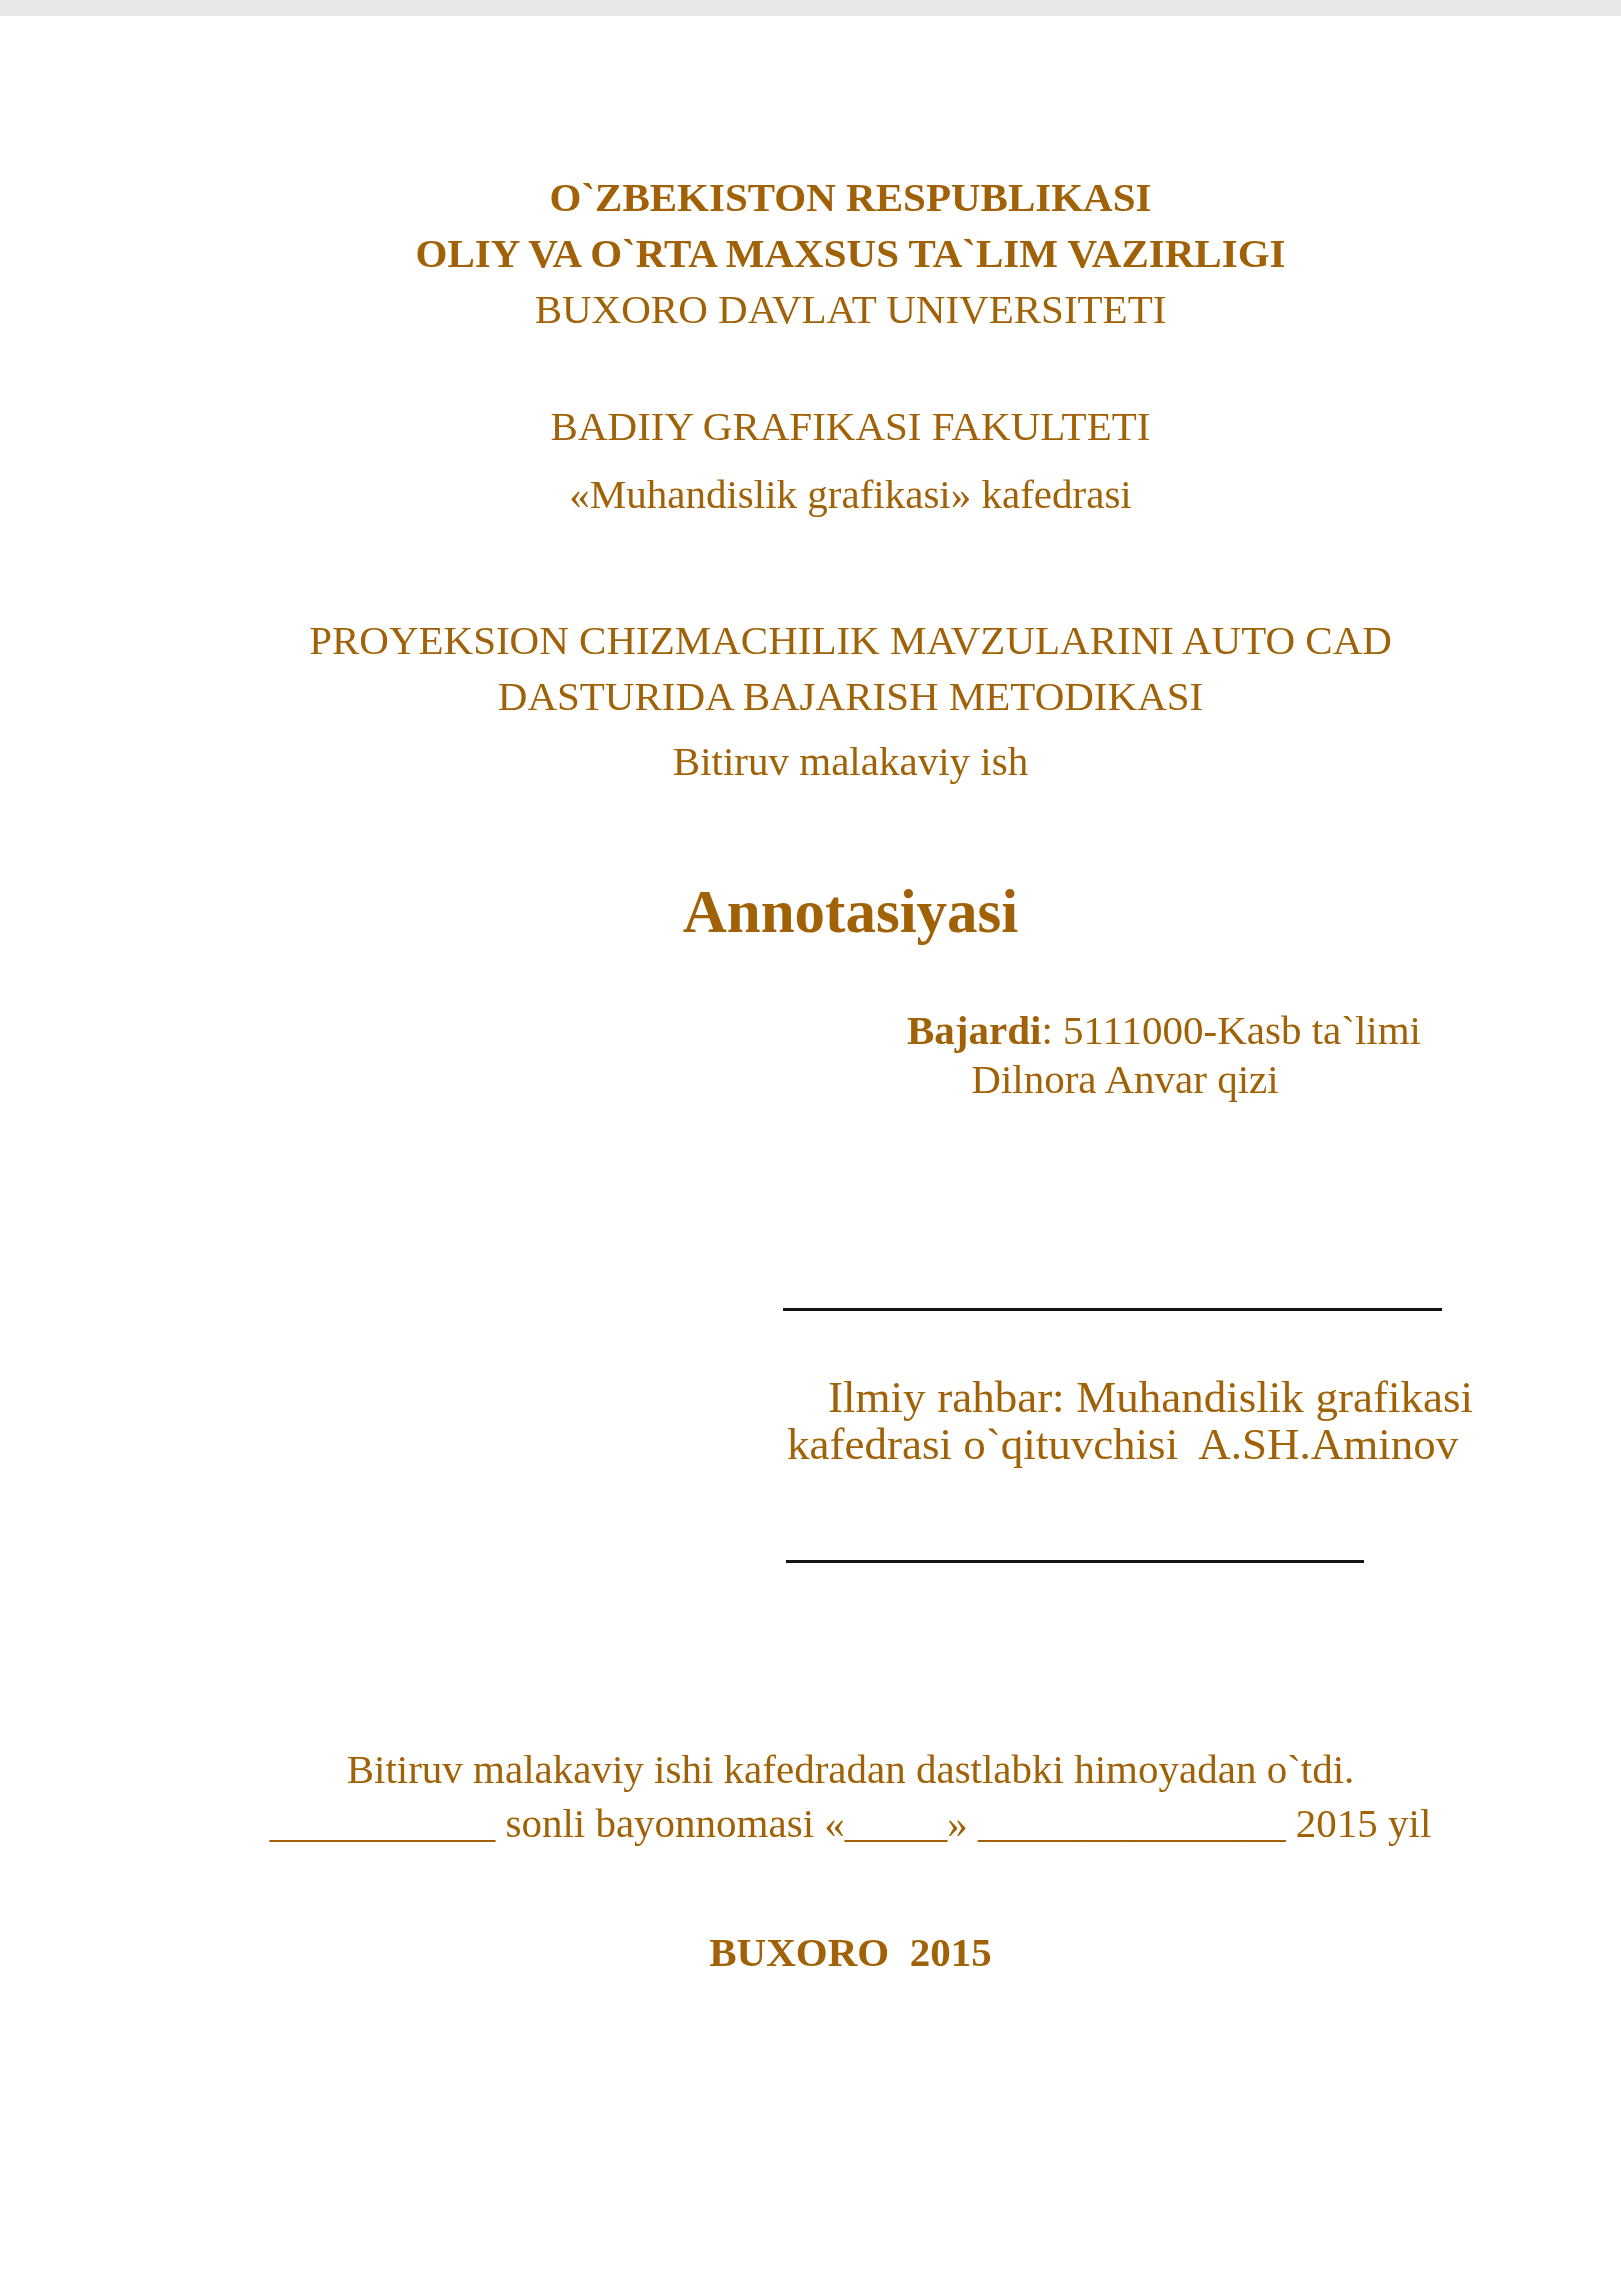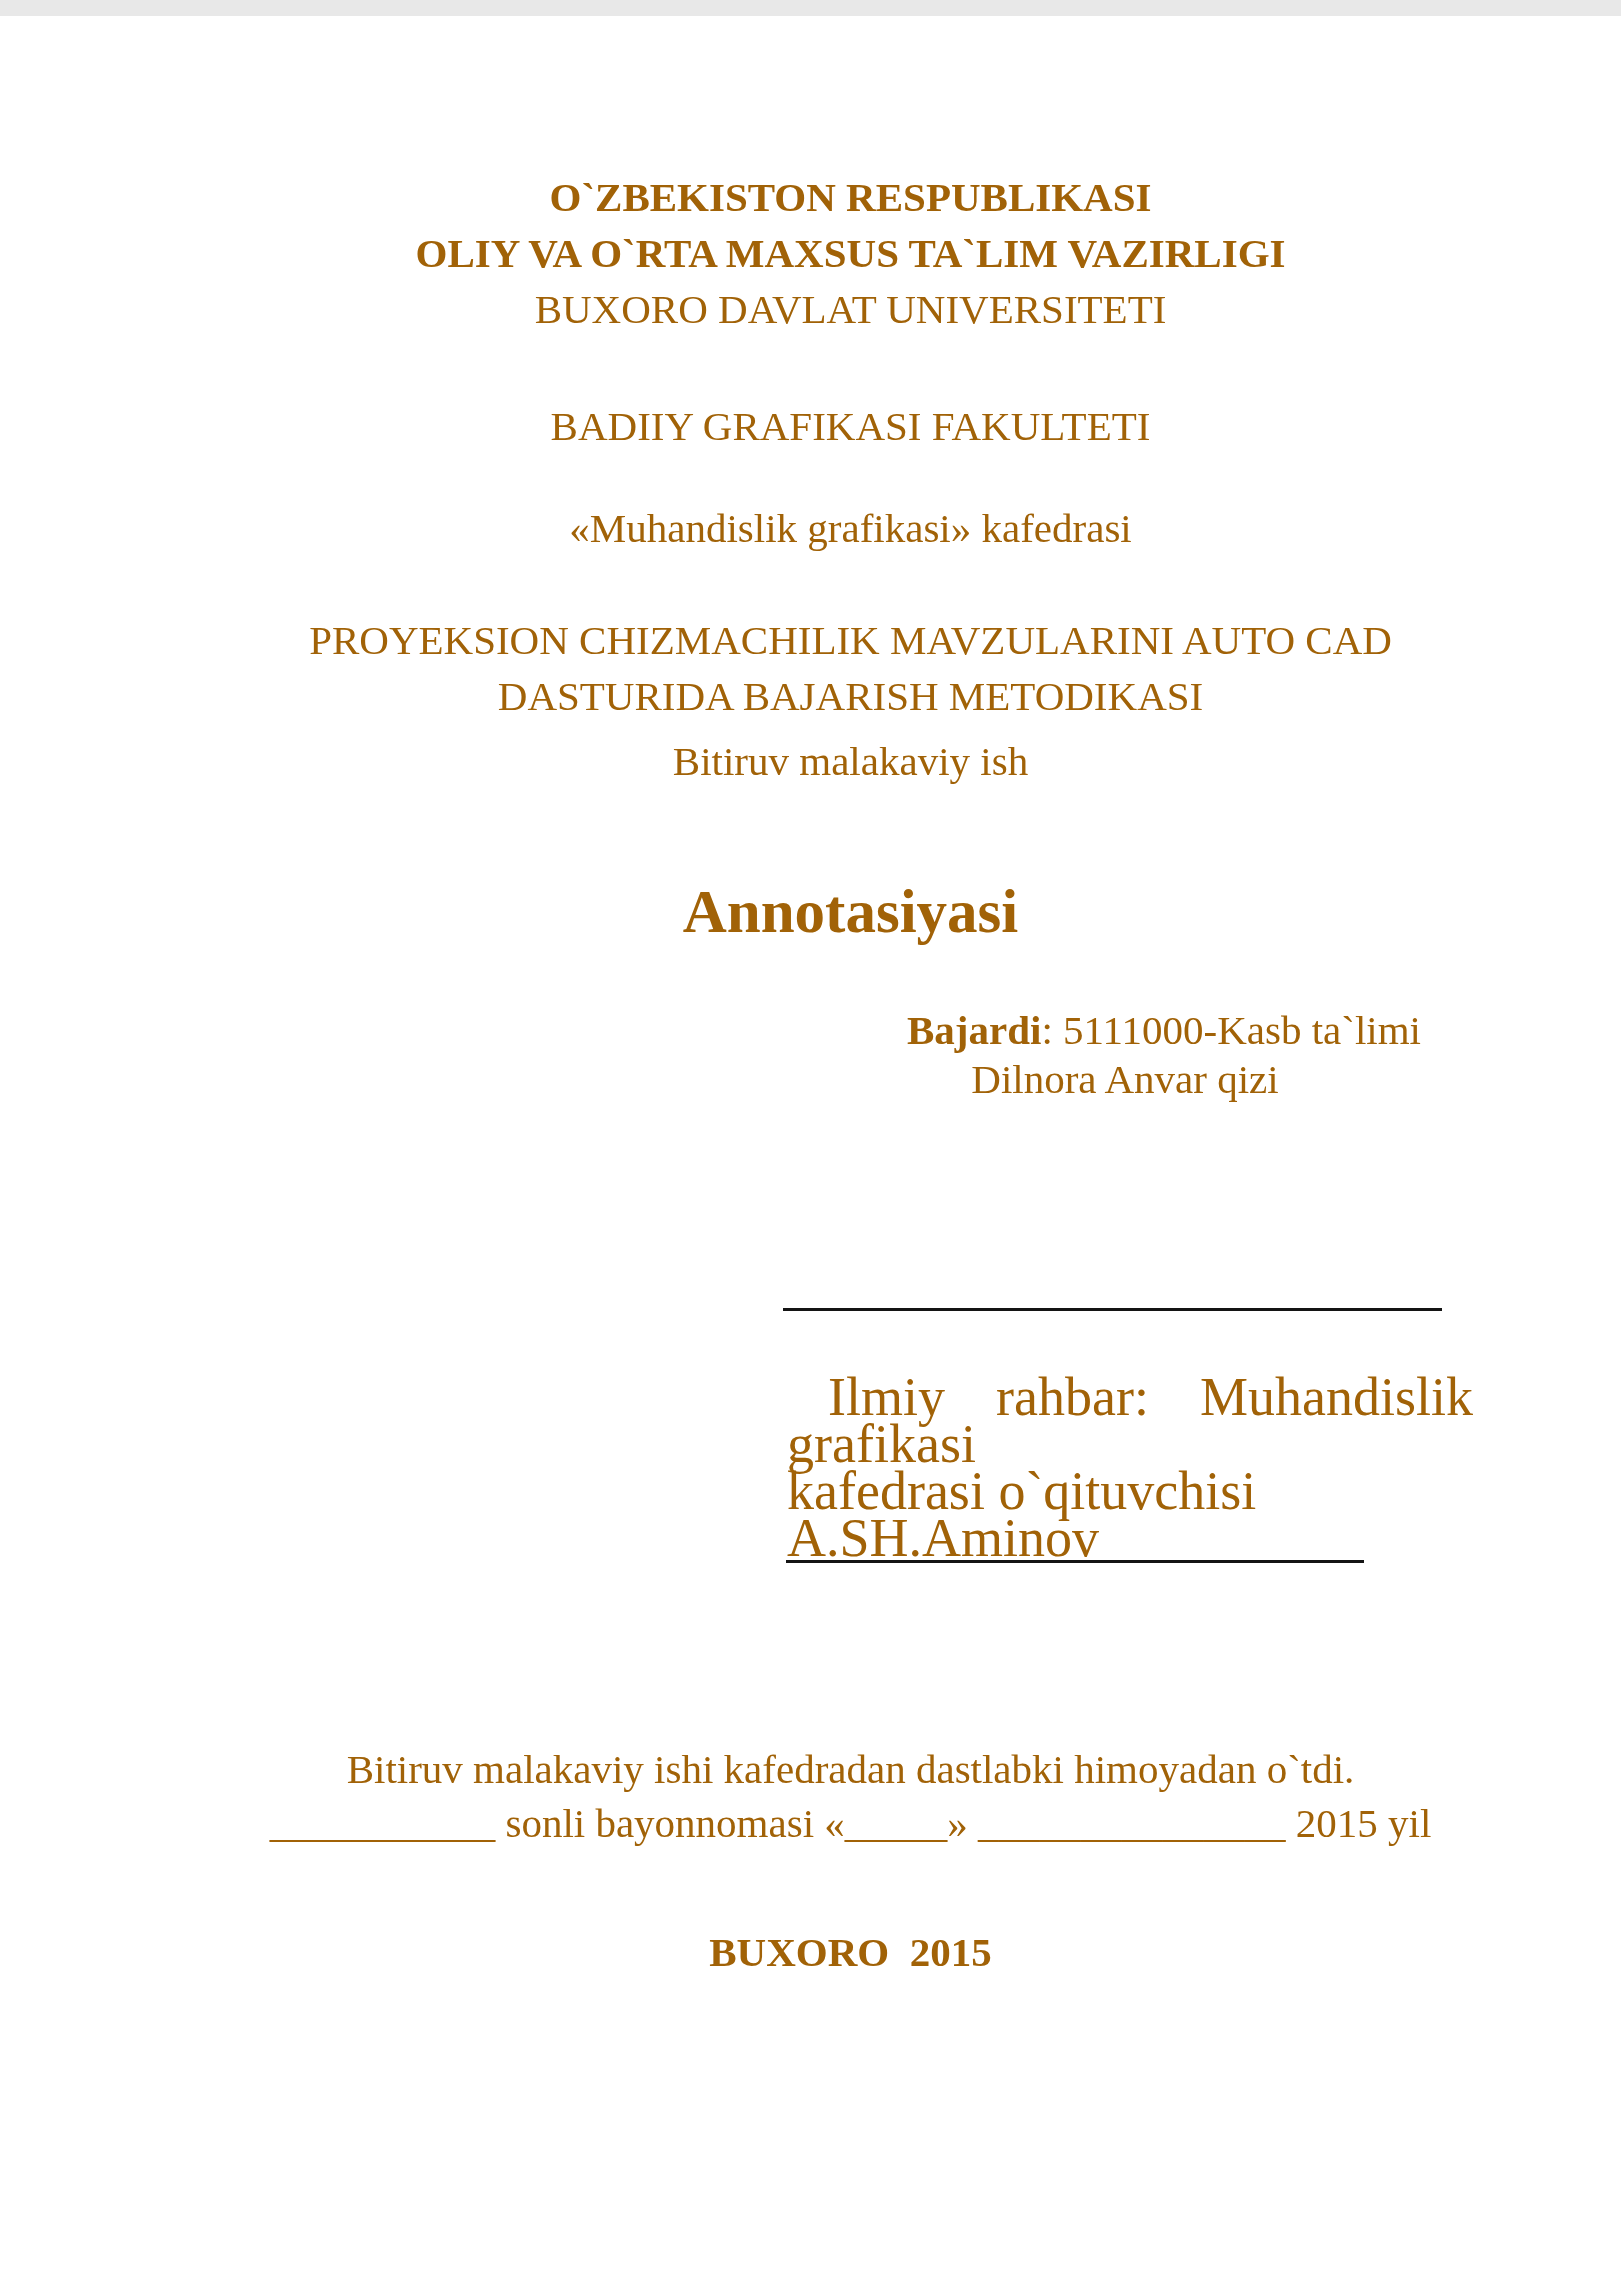--- a/index.html
+++ b/index.html
@@ -25,21 +25,21 @@
   }
   .body-size {
     font-size: 41px;
     line-height: 56px;
   }
   .b { font-weight: bold; }
   .pre { white-space: pre-wrap; }
 
   .ministry-block { top: 153px; }
   .faculty-line   { top: 382px; }
-  .dept-line      { top: 484px; }
+  .dept-line      { top: 450px; }
   .title-block    { top: 596px; }
   .type-line      { top: 717px; }
 
   .annot-title {
     top: 859px;
     font-size: 61px;
     line-height: 73px;
     font-weight: bold;
   }
 
@@ -57,21 +57,21 @@
     height: 0;
     border-top: 3.9px solid #141414;
   }
   .rule-1 { left: 783px; top: 1292px; width: 659px; }
   .rule-2 { left: 786px; top: 1544px; width: 578px; }
 
   .supervisor-block {
     left: 787px;
     top: 1358px;
     width: 686px;
-    font-size: 54px;
+    font-size: 45px;
     line-height: 47px;
     text-align: left;
   }
   .supervisor-line1 {
     text-indent: 41px;
     text-align: justify;
     text-align-last: justify;
   }
 
   .defense-block {

